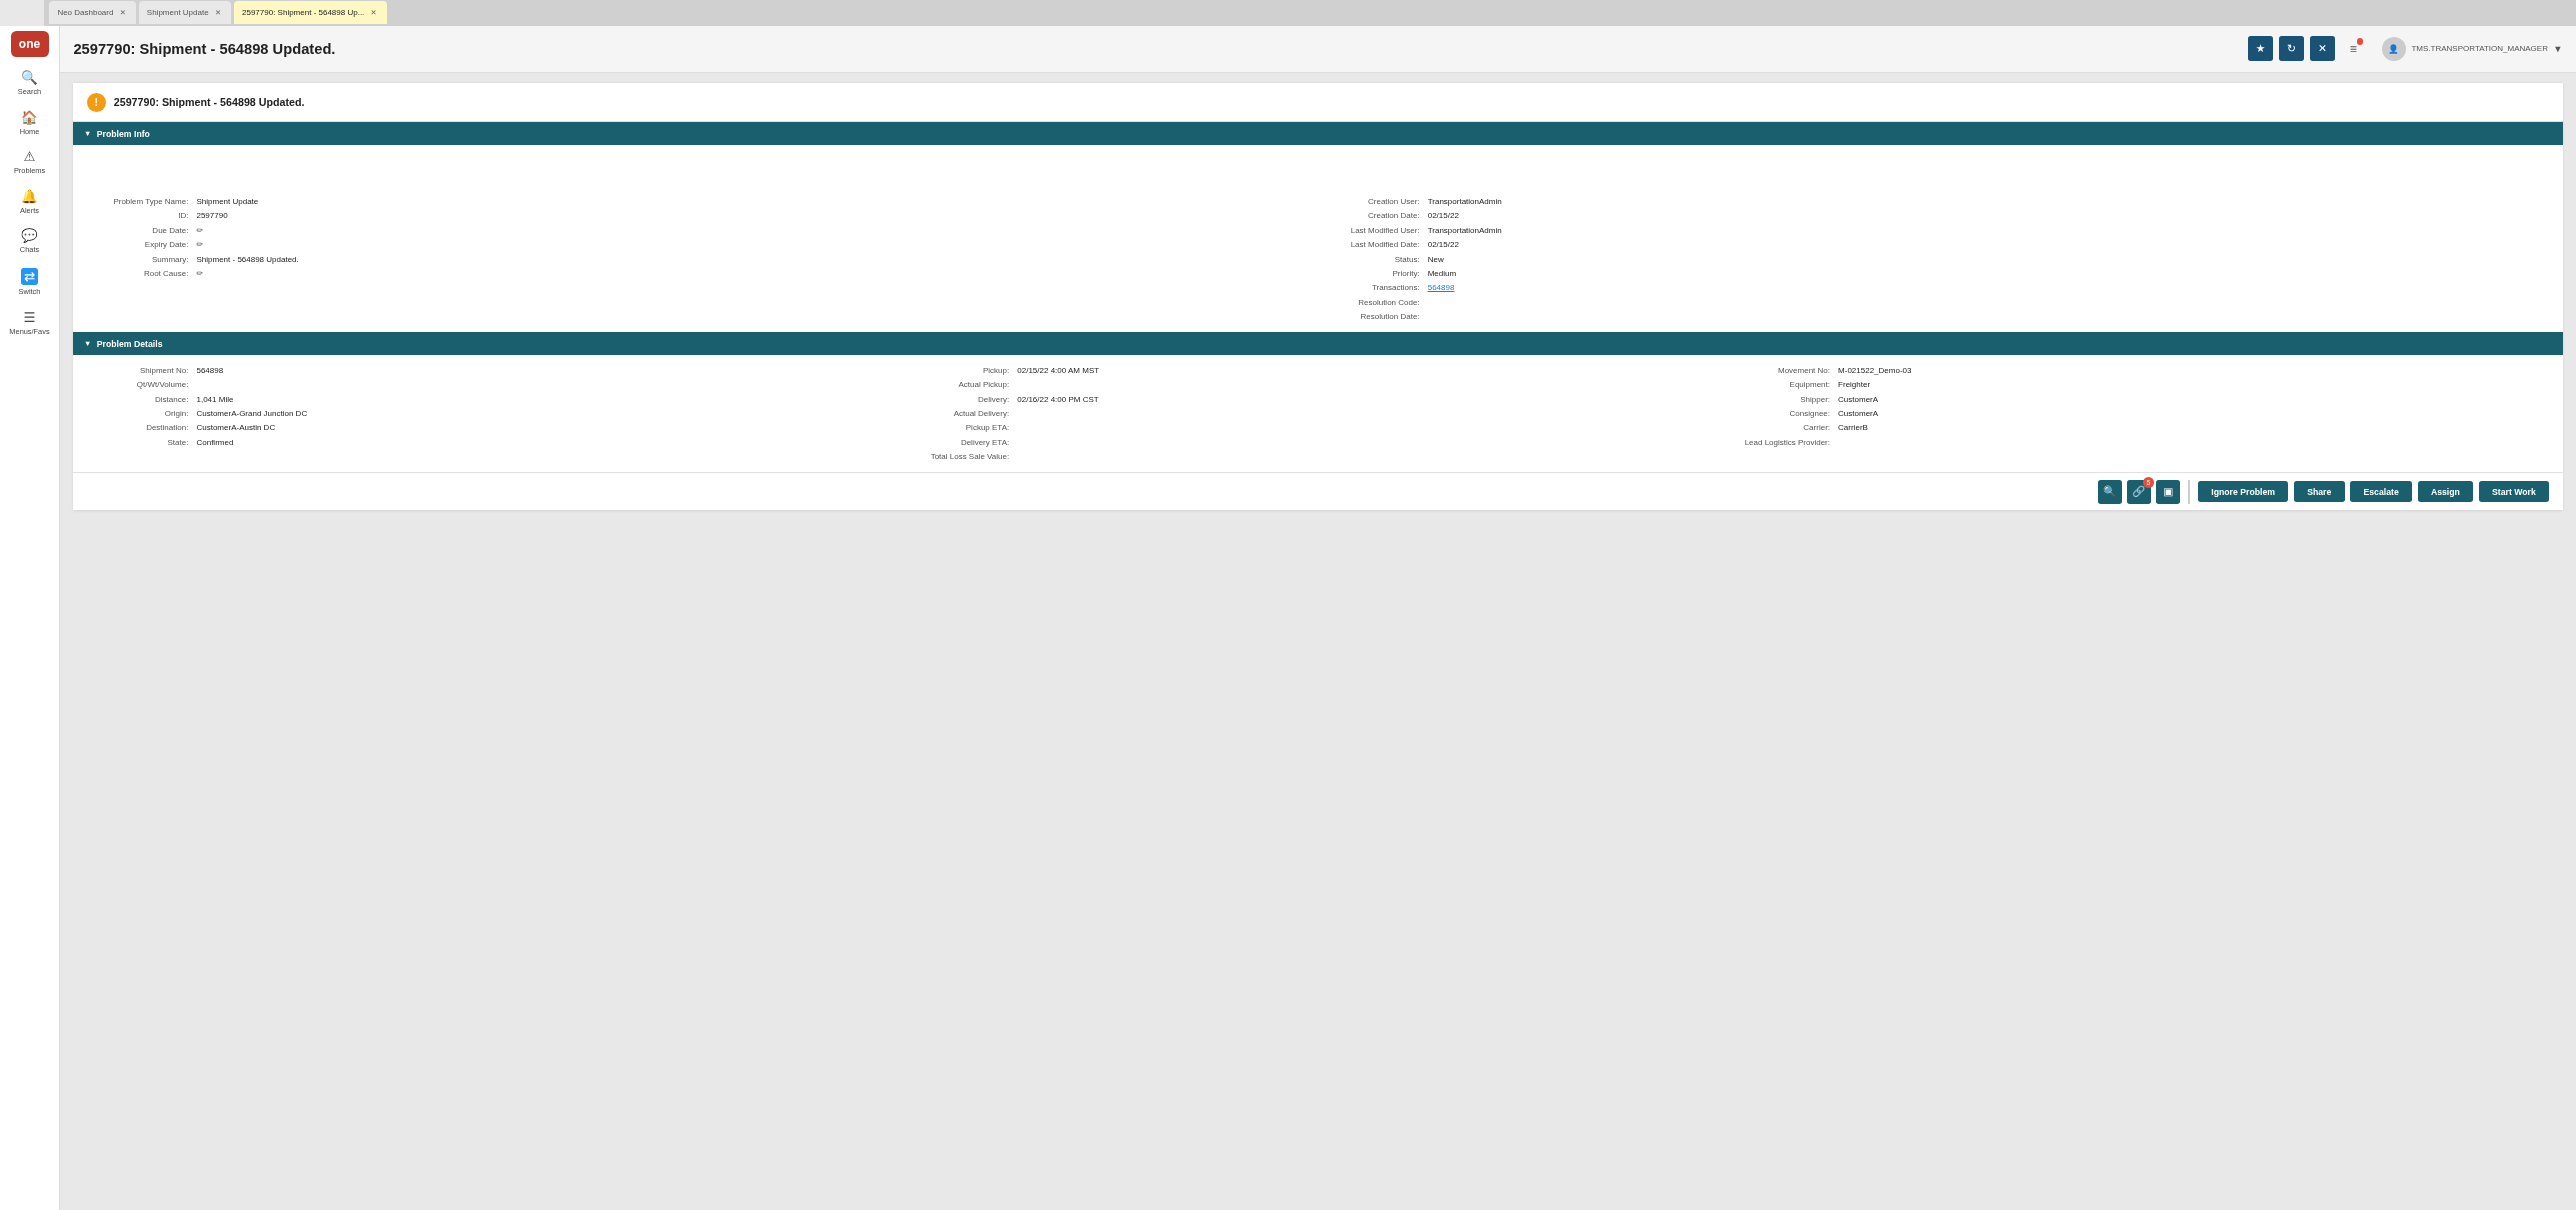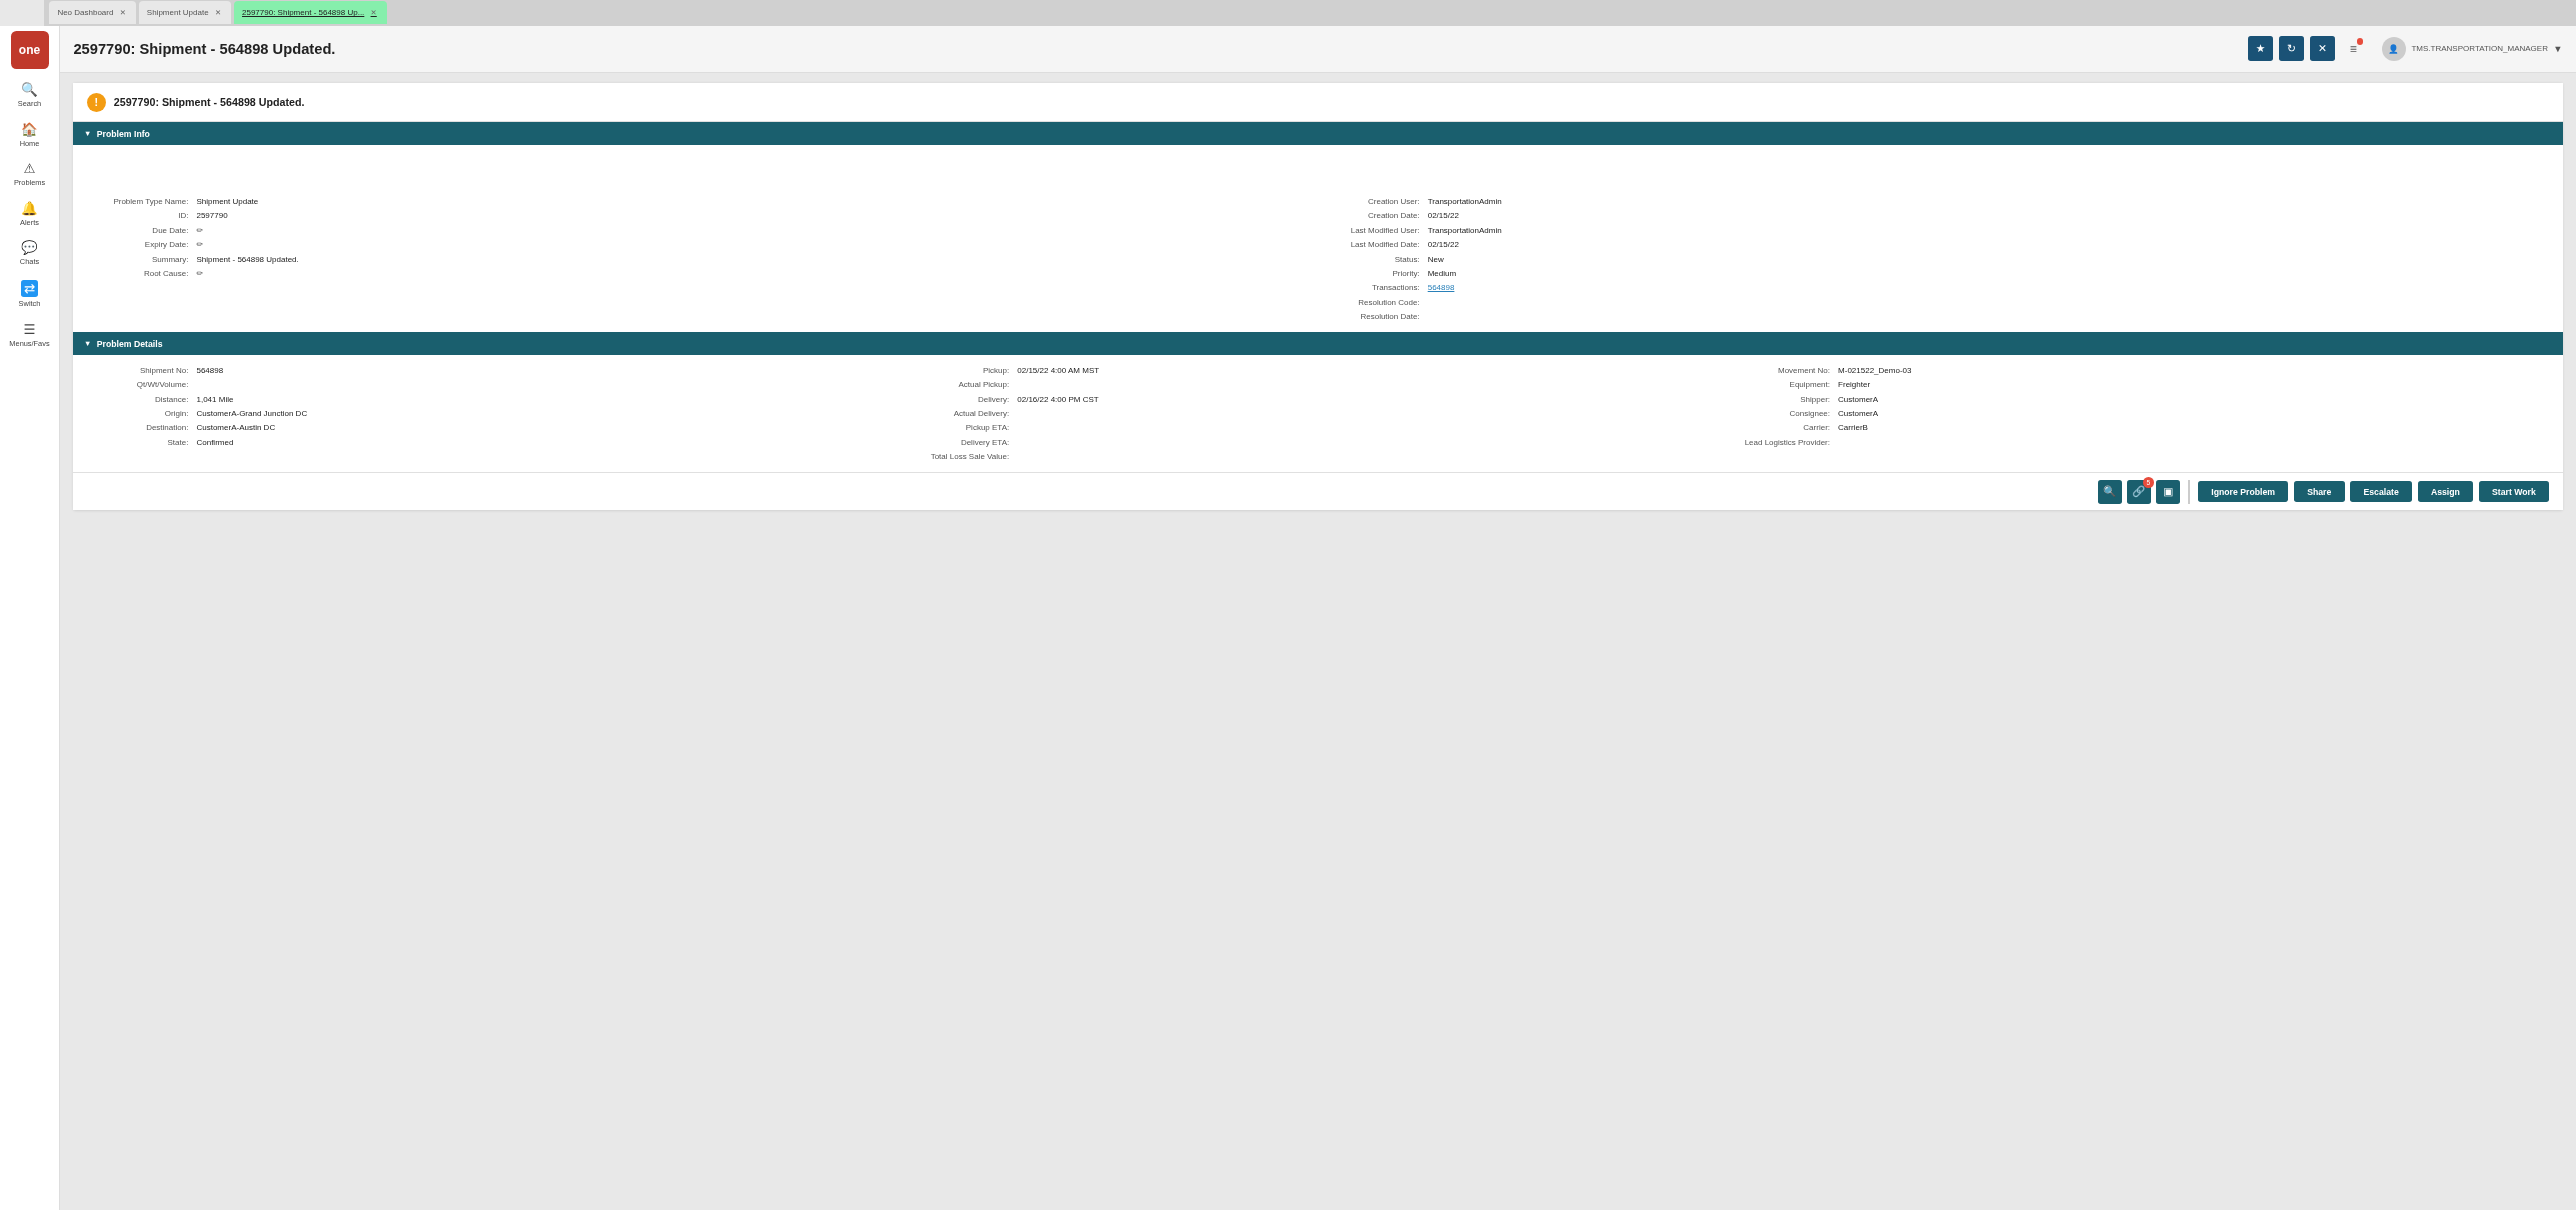--- a/index.html
+++ b/index.html
@@ -22,24 +22,23 @@
       border-radius: 4px 4px 0 0;
       padding: 0 8px;
       height: 23px;
       font-size: 8px;
       color: #555;
       gap: 4px;
       cursor: pointer;
       white-space: nowrap;
     }
     .tab.active {
-      background: #86efac;
+      background: #fef9c3;
       color: #222;
       font-weight: 500;
-      text-decoration: underline;
     }
     .tab-close {
       display: flex;
       align-items: center;
       justify-content: center;
       width: 10.7px;
       height: 10.7px;
       border-radius: 50%;
       font-size: 7.4px;
       color: #666;
@@ -59,21 +58,21 @@
       display: flex;
       flex-direction: column;
       align-items: center;
       padding: 5.4px 0;
       gap: 2.7px;
       border-right: 0.7px solid #ddd;
       flex-shrink: 0;
     }
     .sidebar-logo {
       width: 38px;
-      height: 38px;
+      height: 26px;
       background: #c0392b;
       border-radius: 5.4px;
       display: flex;
       align-items: center;
       justify-content: center;
       color: white;
       font-size: 12px;
       font-weight: bold;
       margin-bottom: 5.4px;
     }

